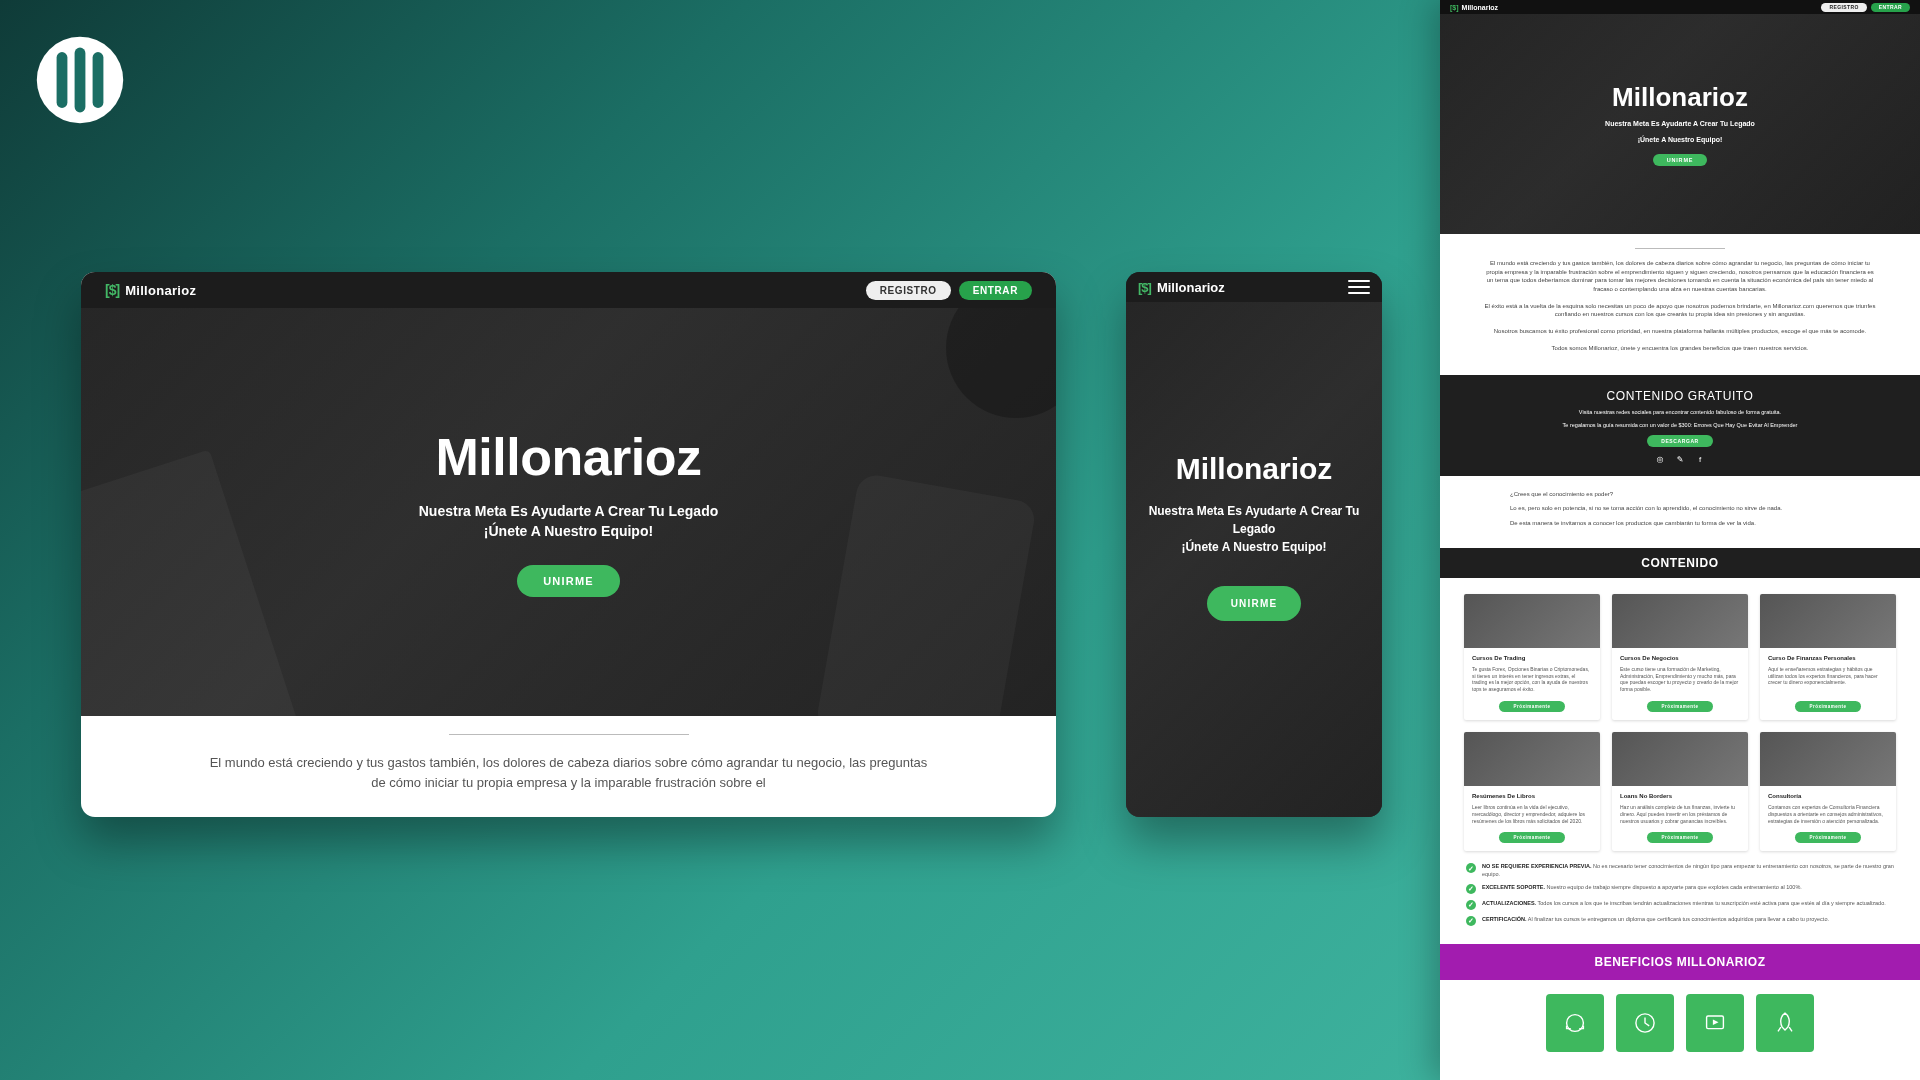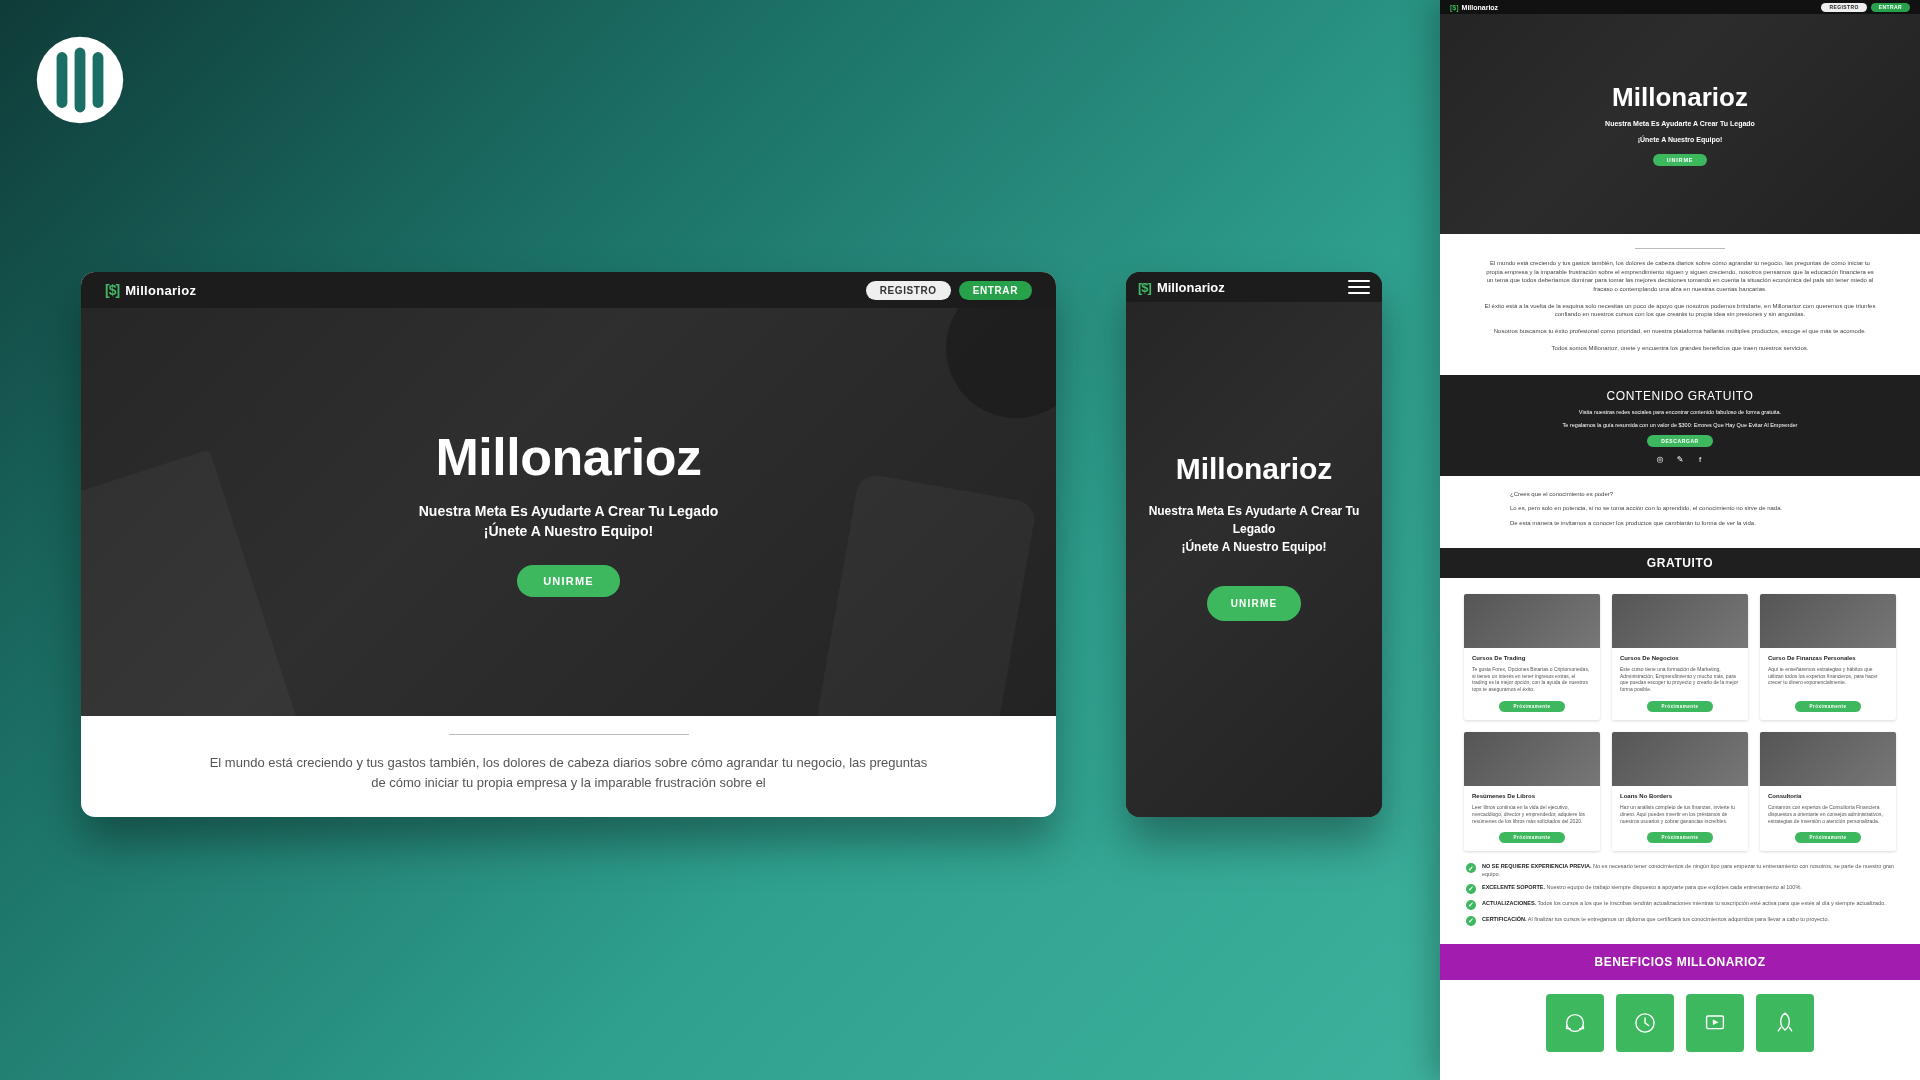--- a/index.html
+++ b/index.html
@@ -254,21 +254,21 @@
       <span>f</span>
     </div>
   </section>
 
   <section class="f-know">
     <p>¿Crees que el conocimiento es poder?</p>
     <p>Lo es, pero solo en potencia, si no se toma acción con lo aprendido, el conocimiento no sirve de nada.</p>
     <p>De esta manera te invitamos a conocer los productos que cambiarán tu forma de ver la vida.</p>
   </section>
 
-  <section class="f-prod-head">GRATUITO</section>
+  <section class="f-prod-head">CONTENIDO</section>
 
   <section class="f-prods" id="f-prods">
       <div class="f-card">
         <div class="img"></div>
         <div class="body">
           <h4>Cursos De Trading</h4>
           <div>Te gusta Forex, Opciones Binarias o Criptomonedas, si tienes un interés en tener ingresos extras, el trading es la mejor opción, con la ayuda de nuestros tops te aseguramos el éxito.</div>
         </div>
         <span class="btn">Próximamente</span>
       </div>

